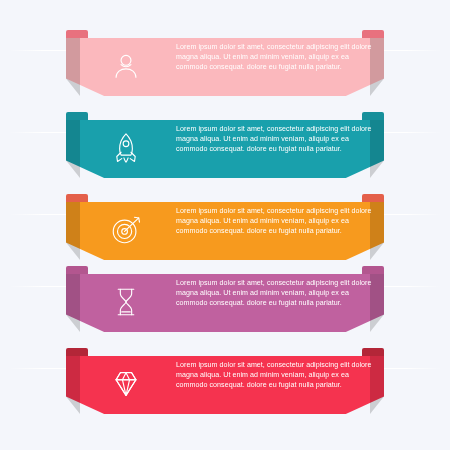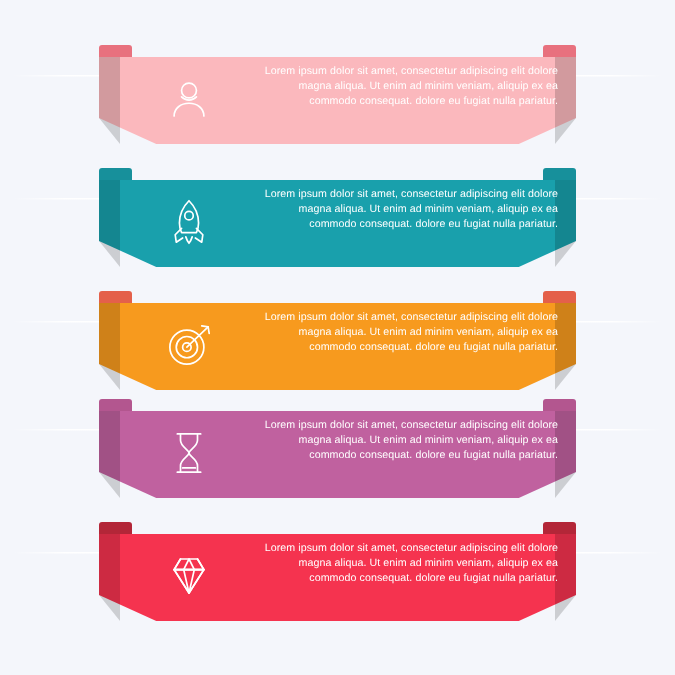--- a/index.html
+++ b/index.html
@@ -11,21 +11,20 @@
     height: 450px;
     background: #f4f6fb;
     font-family: "Liberation Sans", sans-serif;
     overflow: hidden;
   }
   #canvas {
     position: relative;
     width: 450px;
     height: 450px;
     background: #f4f6fb;
-    text-align: right;
   }
 
   
   .guide {
     position: absolute;
     left: 8px;
     right: 8px;
     height: 1px;
     background: linear-gradient(to right, rgba(255,255,255,0) 0%, #ffffff 8%, #ffffff 92%, rgba(255,255,255,0) 100%);
   }

